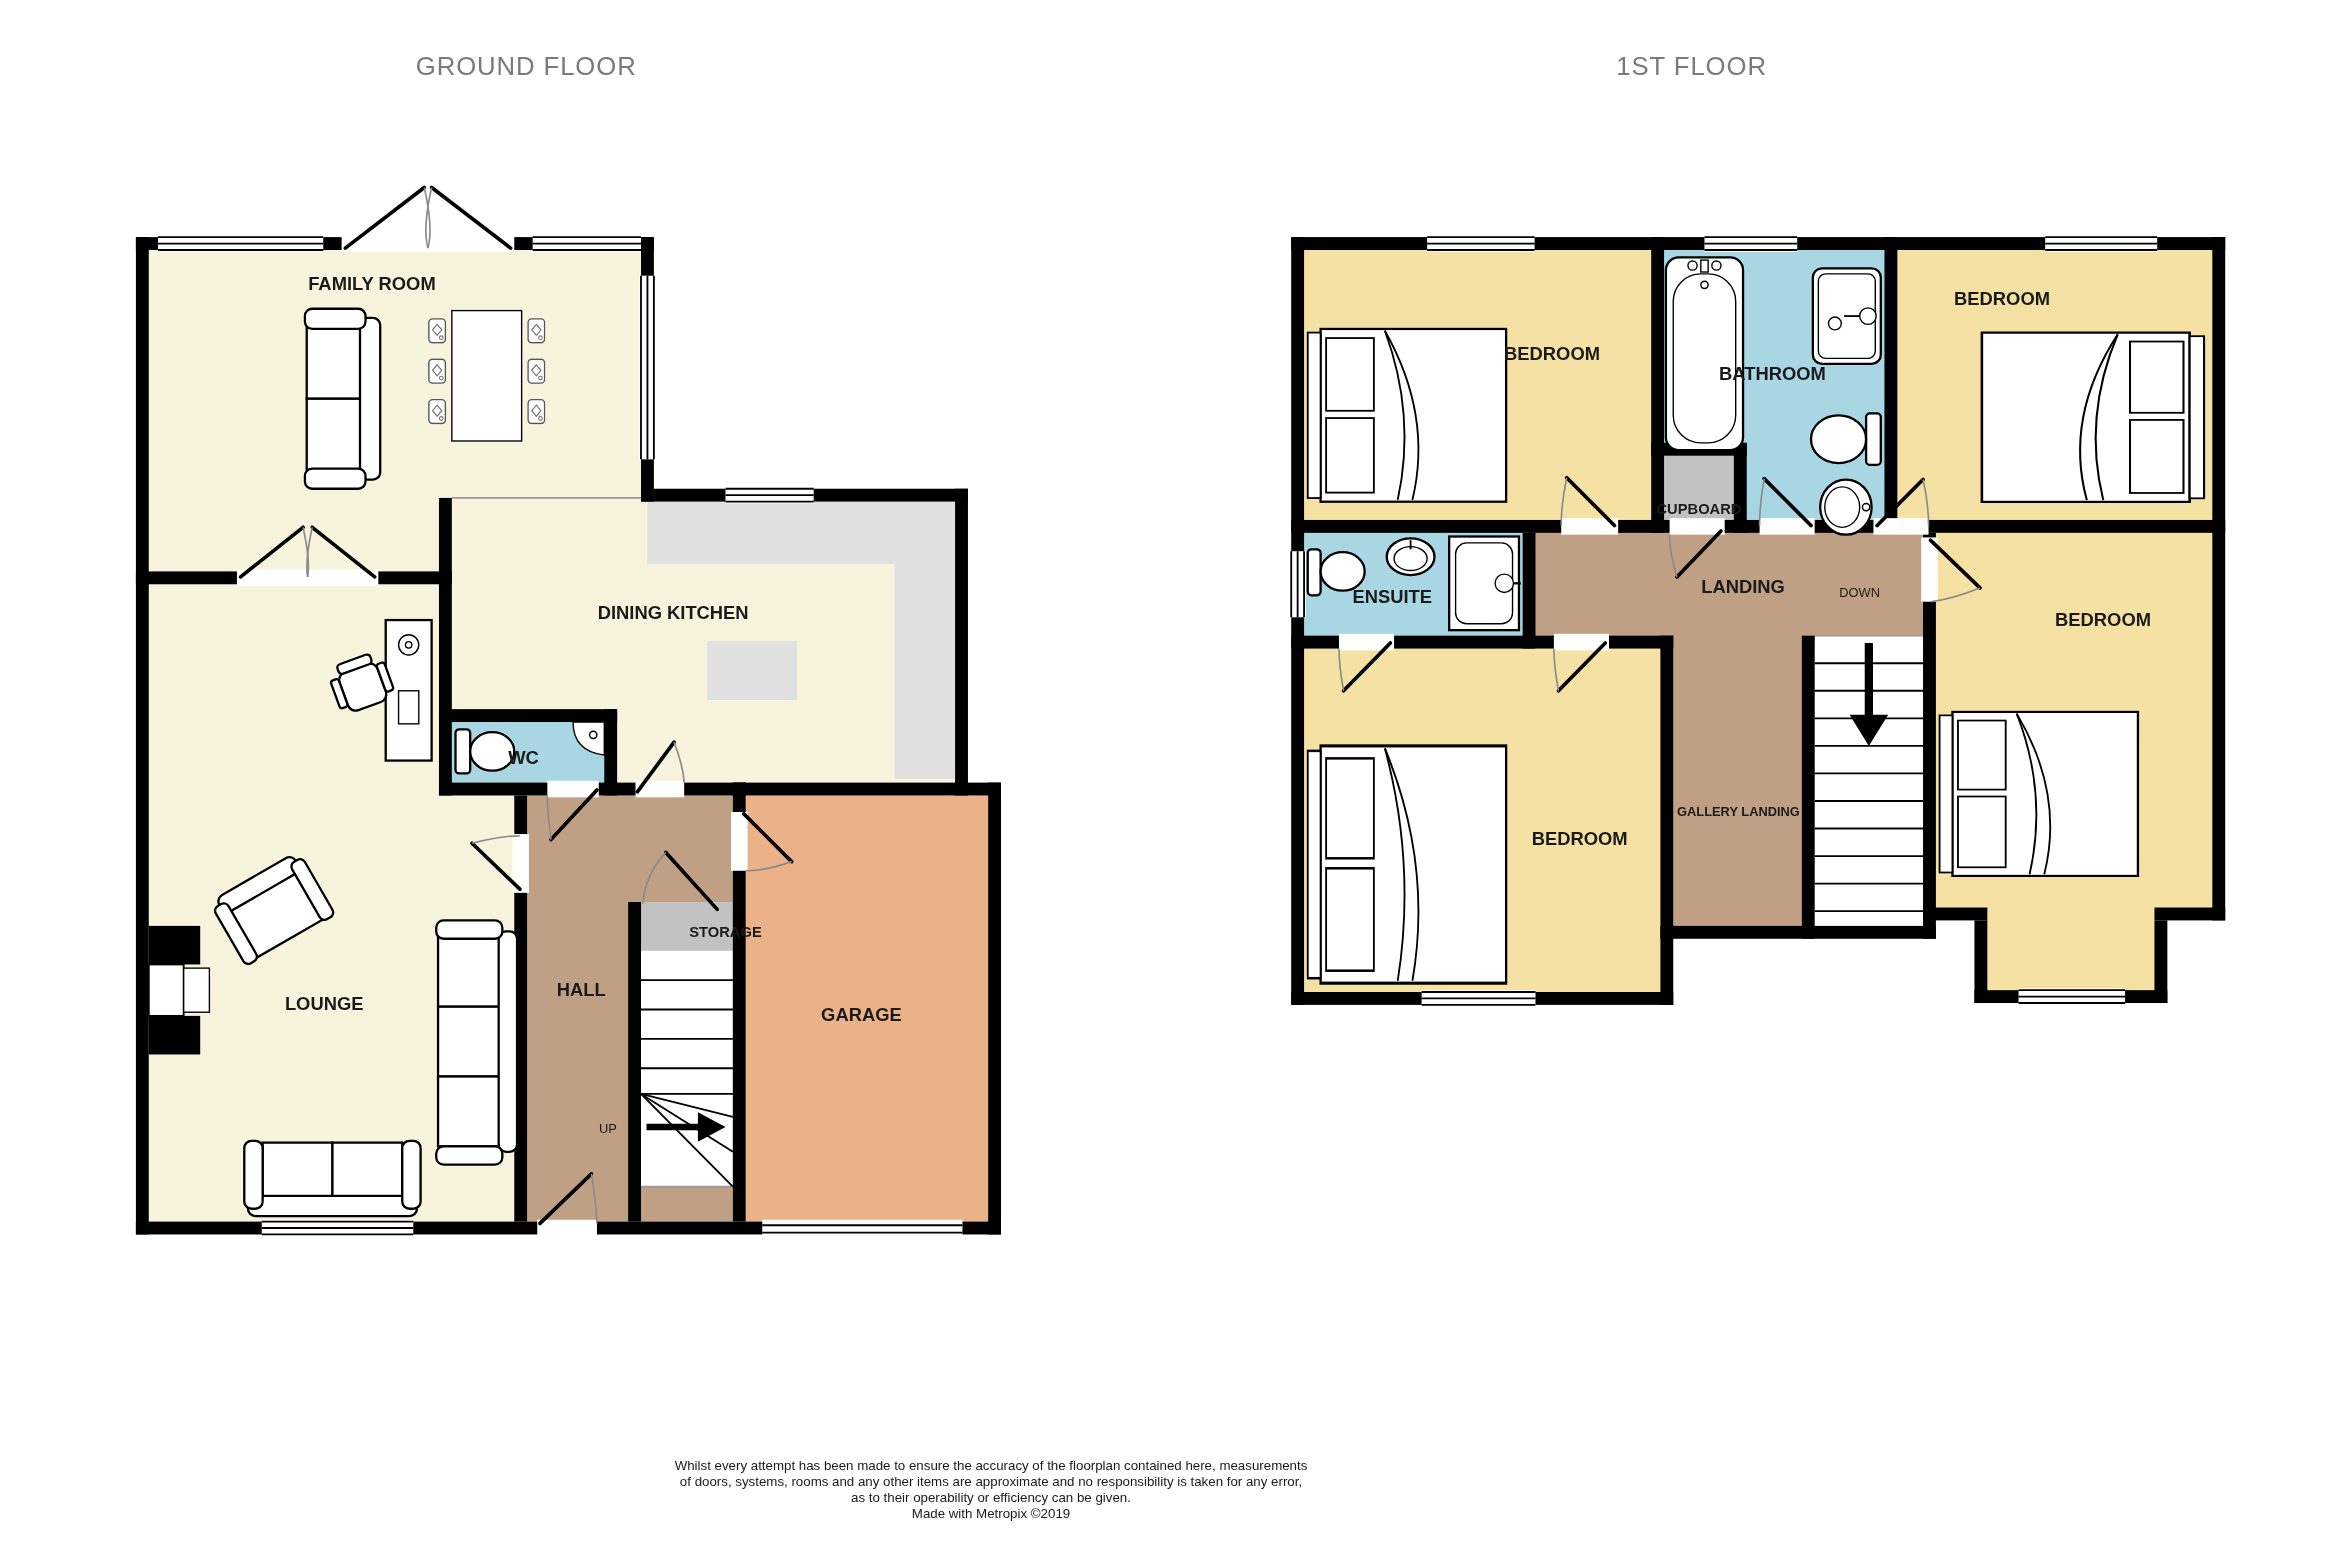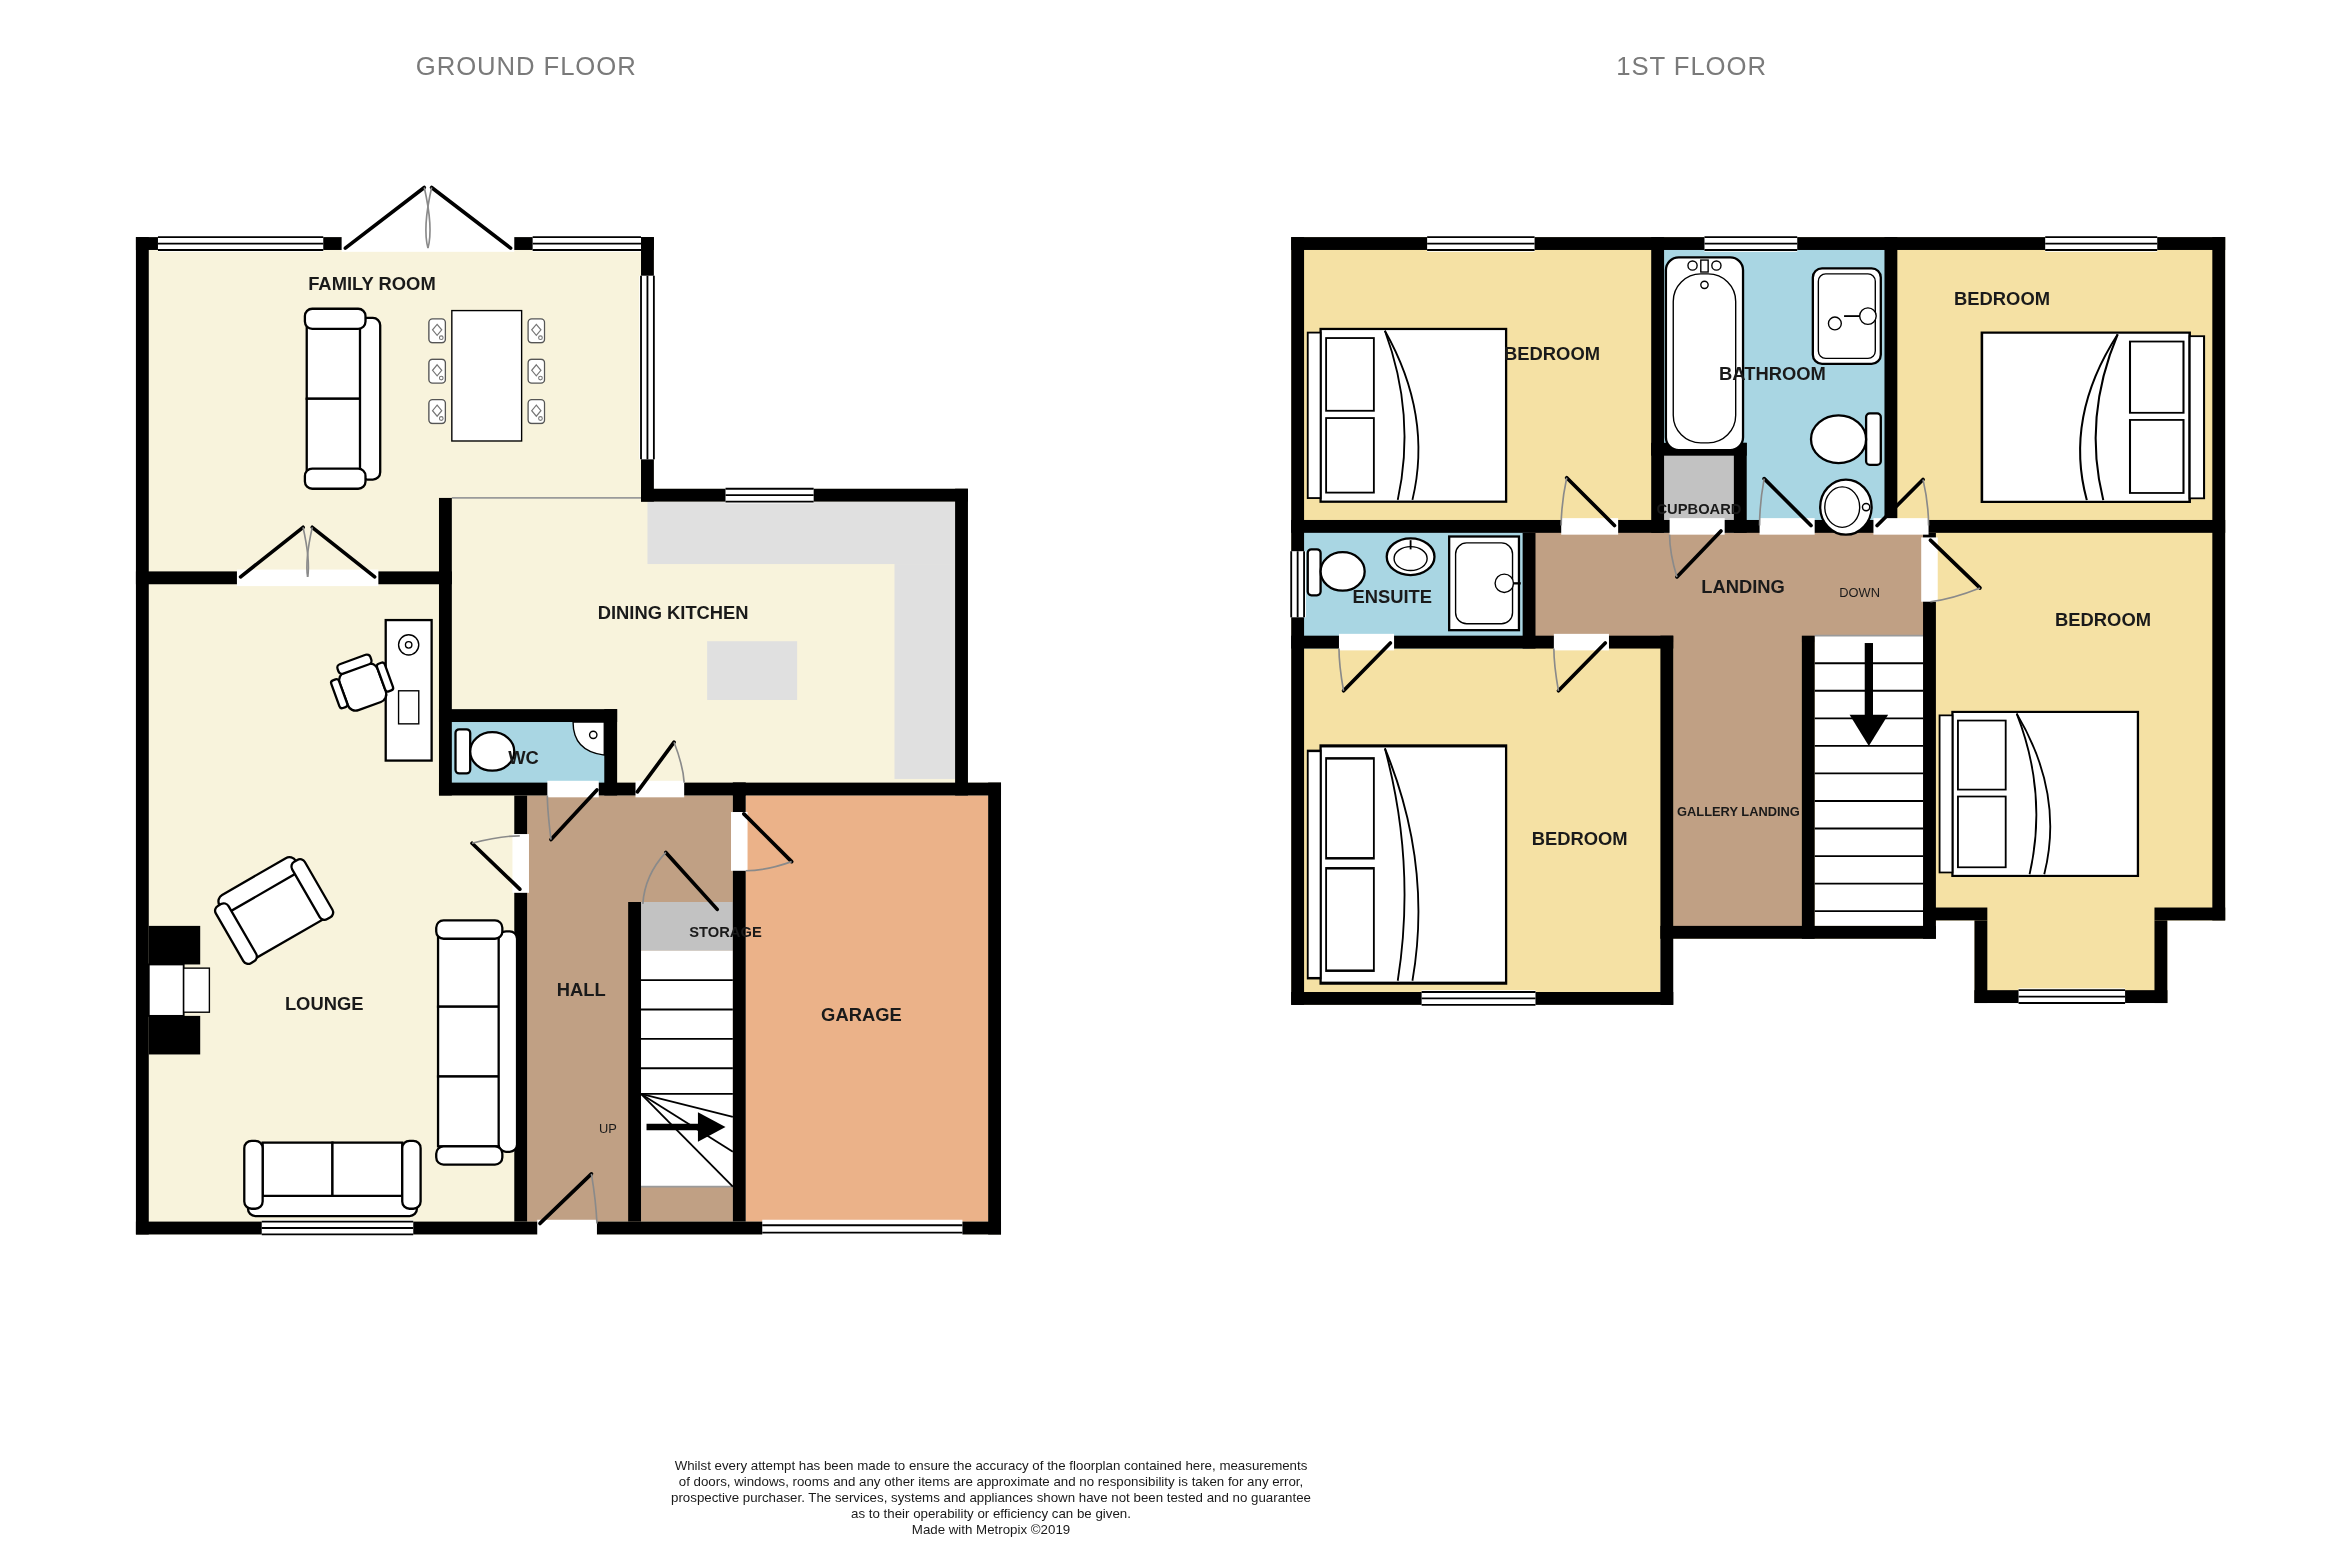--- a/index.html
+++ b/index.html
@@ -422,18 +422,17 @@
     <text class="tiny-label" x="2025" y="650">DOWN</text>
     <text class="room-label-sm" x="1850" y="559">CUPBOARD</text>
     <text class="room-label-sm" x="1893" y="888" style="font-size:14px">GALLERY LANDING</text>
     <text class="room-label" x="1720" y="920">BEDROOM</text>
     <text class="room-label" x="2290" y="682">BEDROOM</text>
   </g>
 </svg>
 
 <div id="footer">
   <div>Whilst every attempt has been made to ensure the accuracy of the floorplan contained here, measurements</div>
-  <div>of doors, windows, rooms and any other items are approximate and no responsibility is taken for any error,</div>
-  <div>prospective purchaser. The services, systems and appliances shown have not been tested and no guarantee</div>
+  <div>of doors, systems, rooms and any other items are approximate and no responsibility is taken for any error,</div>
   <div>as to their operability or efficiency can be given.</div>
   <div>Made with Metropix ©2019</div>
 </div>
 
 
 </body></html>

